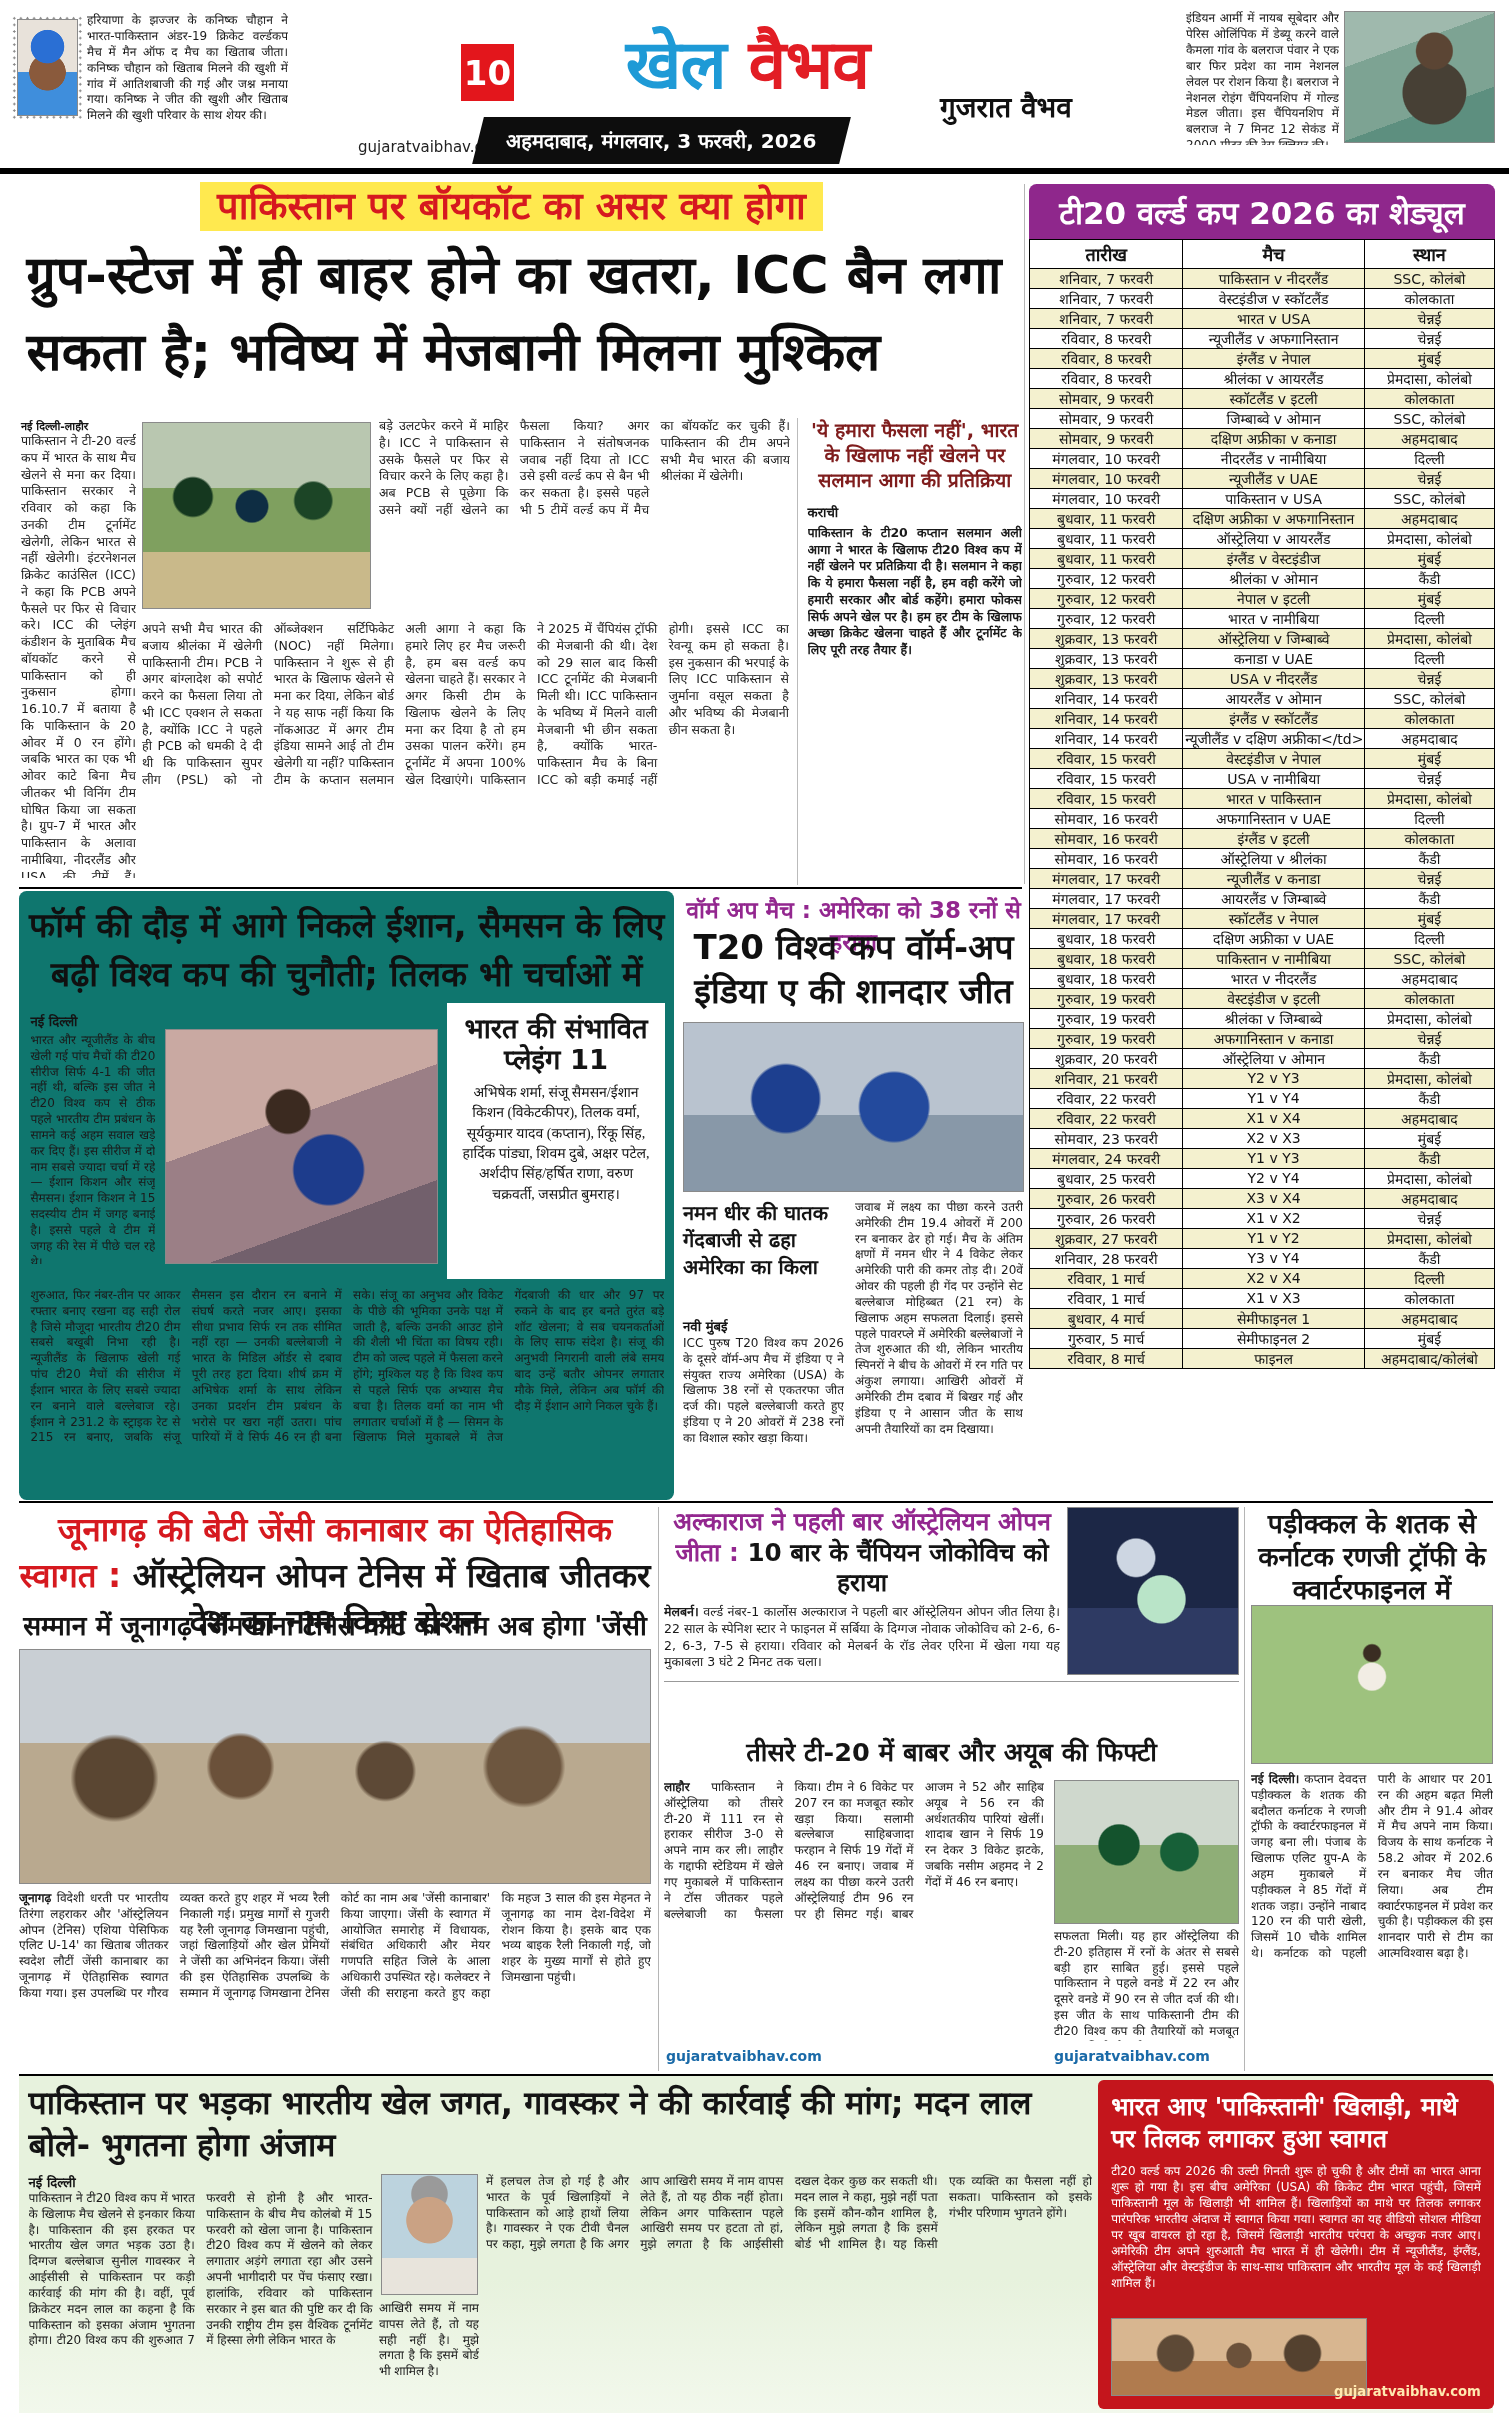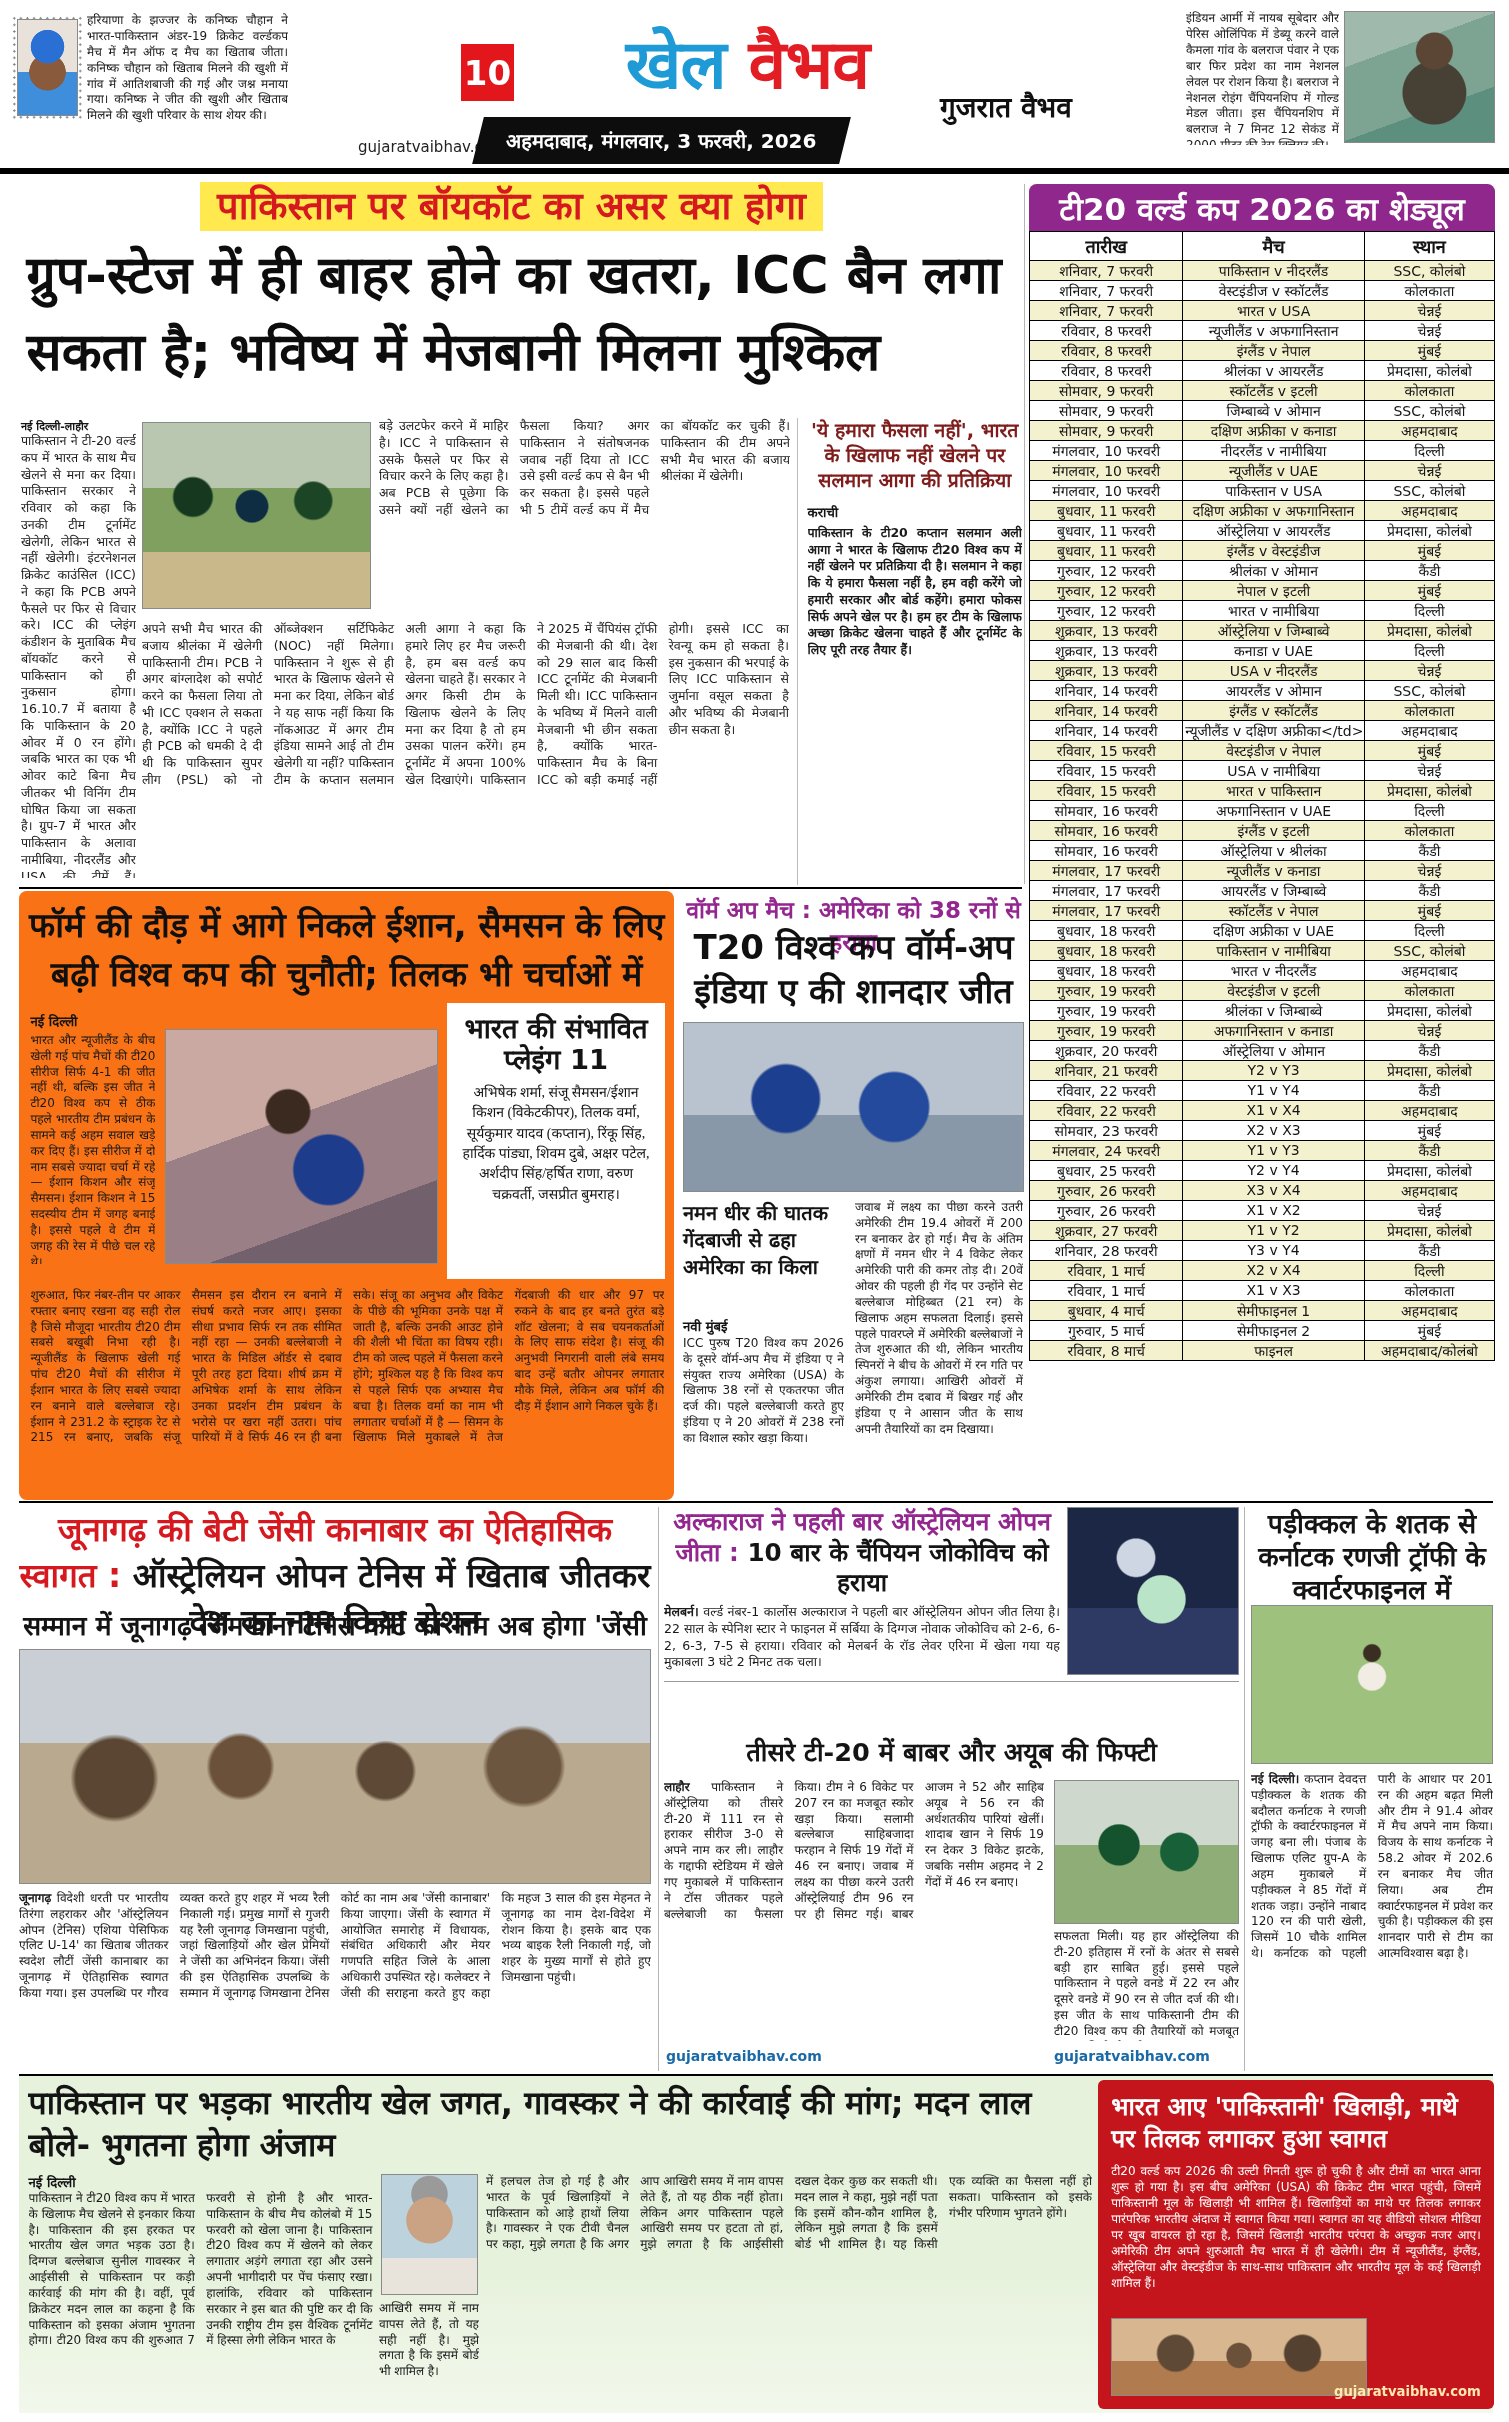--- a/index.html
+++ b/index.html
@@ -50,21 +50,21 @@
   
   #sched-title{background:#8f278c;color:#fff;font-size:31px;font-weight:800;
                display:flex;align-items:center;justify-content:center;border-radius:7.6px 7.6px 0 0;}
   #sched-table{border-collapse:collapse;width:100%;table-layout:fixed;}
   #sched-table th{font-size:18px;font-weight:800;border:1.9px solid #000;height:25.6px;background:#fff;}
   #sched-table td{font-size:14px;text-align:center;border:1.9px solid #000;height:18.6px;
                   overflow:hidden;white-space:nowrap;padding:0 1.9px;}
   #sched-table tr.odd td{background:#f4f1cf;}
   #sched-table tr.even td{background:#ffffff;}
   
-  #form-mod{background:#f97316;border-radius:7.6px;}
+  #form-mod{background:#0f766e;border-radius:7.6px;}
   #form-headline{font-size:34px;line-height:1.45;}
   #form-photo{background:
       radial-gradient(circle at 45% 35%,#3b2a20 0 10%,transparent 11%),
       radial-gradient(circle at 60% 60%,#1d3c8c 0 16%,transparent 17%),
       linear-gradient(160deg,#c9a9a2 0 40%,#9b7f86 40% 75%,#72606c 75% 100%);}
   #p11-box{background:#fff;padding:9.5px 11.4px;box-sizing:border-box;}
   #p11-title{font-size:27.4px;font-weight:800;line-height:1.15;text-align:center;}
   #p11-names{font-size:14px;line-height:1.45;text-align:center;margin-top:7.6px;font-family:Liberation Serif, serif;}
   
   #warm-kicker{color:#93278f;font-size:23px;font-weight:800;}
@@ -160,21 +160,21 @@
   <div class="abs body-text cols3" style="left:379px;top:418px;width:411px;height:195px;">बड़े उलटफेर करने में माहिर है। ICC ने पाकिस्तान से उसके फैसले पर फिर से विचार करने के लिए कहा है। अब PCB से पूछेगा कि उसने क्यों नहीं खेलने का फैसला किया? अगर पाकिस्तान ने संतोषजनक जवाब नहीं दिया तो ICC उसे इसी वर्ल्ड कप से बैन भी कर सकता है। इससे पहले भी 5 टीमें वर्ल्ड कप में मैच का बॉयकॉट कर चुकी हैं। पाकिस्तान की टीम अपने सभी मैच भारत की बजाय श्रीलंका में खेलेगी।</div>
   <div class="abs body-text cols5" style="left:142px;top:621px;width:647px;height:265px;">अपने सभी मैच भारत की बजाय श्रीलंका में खेलेगी पाकिस्तानी टीम। PCB ने अगर बांग्लादेश को सपोर्ट करने का फैसला लिया तो भी ICC एक्शन ले सकता है, क्योंकि ICC ने पहले ही PCB को धमकी दे दी थी कि पाकिस्तान सुपर लीग (PSL) को नो ऑब्जेक्शन सर्टिफिकेट (NOC) नहीं मिलेगा। पाकिस्तान ने शुरू से ही भारत के खिलाफ खेलने से मना कर दिया, लेकिन बोर्ड ने यह साफ नहीं किया कि नॉकआउट में अगर टीम इंडिया सामने आई तो टीम खेलेगी या नहीं? पाकिस्तान टीम के कप्तान सलमान अली आगा ने कहा कि हमारे लिए हर मैच जरूरी है, हम बस वर्ल्ड कप खेलना चाहते हैं। सरकार ने अगर किसी टीम के खिलाफ खेलने के लिए मना कर दिया है तो हम उसका पालन करेंगे। हम टूर्नामेंट में अपना 100% खेल दिखाएंगे। पाकिस्तान ने 2025 में चैंपियंस ट्रॉफी की मेजबानी की थी। देश को 29 साल बाद किसी ICC टूर्नामेंट की मेजबानी मिली थी। ICC पाकिस्तान के भविष्य में मिलने वाली मेजबानी भी छीन सकता है, क्योंकि भारत-पाकिस्तान मैच के बिना ICC को बड़ी कमाई नहीं होगी। इससे ICC का रेवन्यू कम हो सकता है। इस नुकसान की भरपाई के लिए ICC पाकिस्तान से जुर्माना वसूल सकता है और भविष्य की मेजबानी छीन सकता है।</div>
 
   <div class="abs" id="reaction-box" style="left:797px;top:418px;width:225px;height:467px;">
     <div id="reaction-title">'ये हमारा फैसला नहीं', भारत के खिलाफ नहीं खेलने पर सलमान आगा की प्रतिक्रिया</div>
     <div class="dateline" style="font-size:13.2px;margin-top:9.5px;">कराची</div>
     <div class="body-text" style="margin-top:3.8px;height:312px;font-weight:bold;">पाकिस्तान के टी20 कप्तान सलमान अली आगा ने भारत के खिलाफ टी20 विश्व कप में नहीं खेलने पर प्रतिक्रिया दी है। सलमान ने कहा कि ये हमारा फैसला नहीं है, हम वही करेंगे जो हमारी सरकार और बोर्ड कहेंगे। हमारा फोकस सिर्फ अपने खेल पर है। हम हर टीम के खिलाफ अच्छा क्रिकेट खेलना चाहते हैं और टूर्नामेंट के लिए पूरी तरह तैयार हैं।</div>
   </div>
 
   <div class="abs" style="left:1029px;top:184px;width:466px;">
-    <div id="sched-title" style="height:47px;">टी20 वर्ल्ड कप 2026 का शेड्यूल</div>
+    <div id="sched-title" style="height:55px;">टी20 वर्ल्ड कप 2026 का शेड्यूल</div>
     <table id="sched-table">
       <colgroup>
           <col style="width:33%">
           <col style="width:39%">
           <col style="width:28%">
         </colgroup>
       <thead>
         <tr>
           <th>तारीख</th>
           <th>मैच</th>

